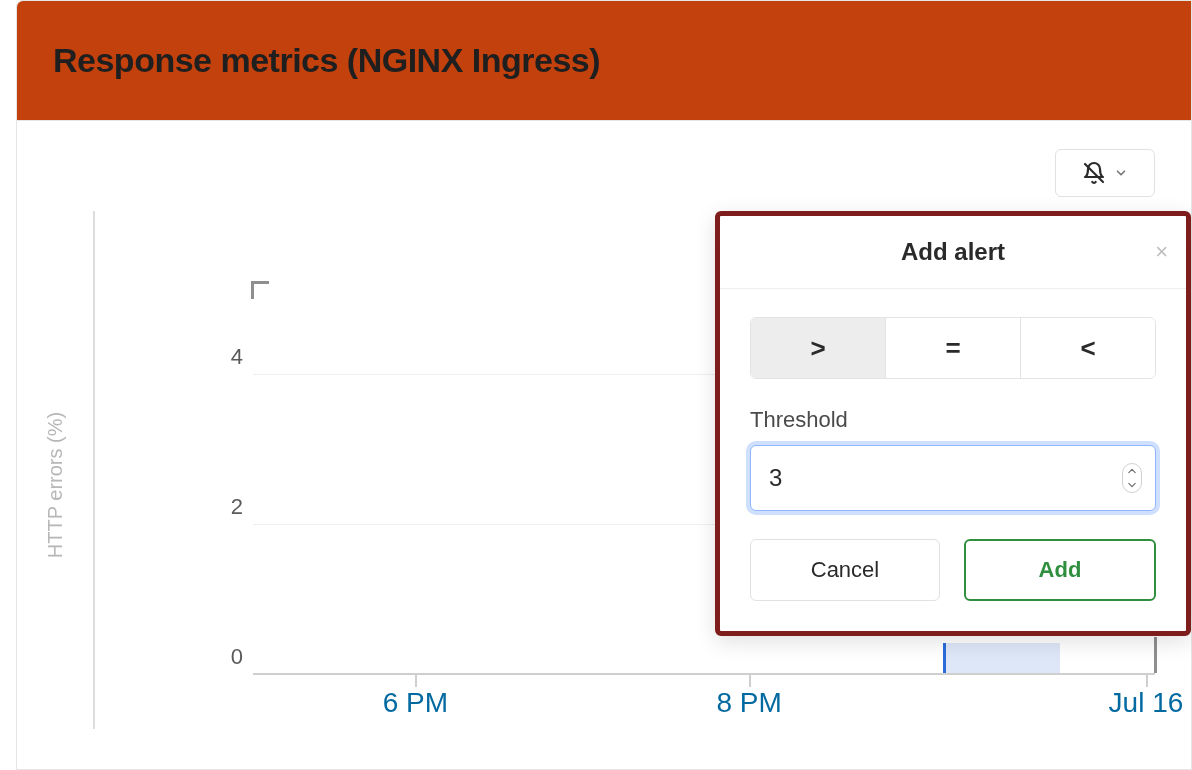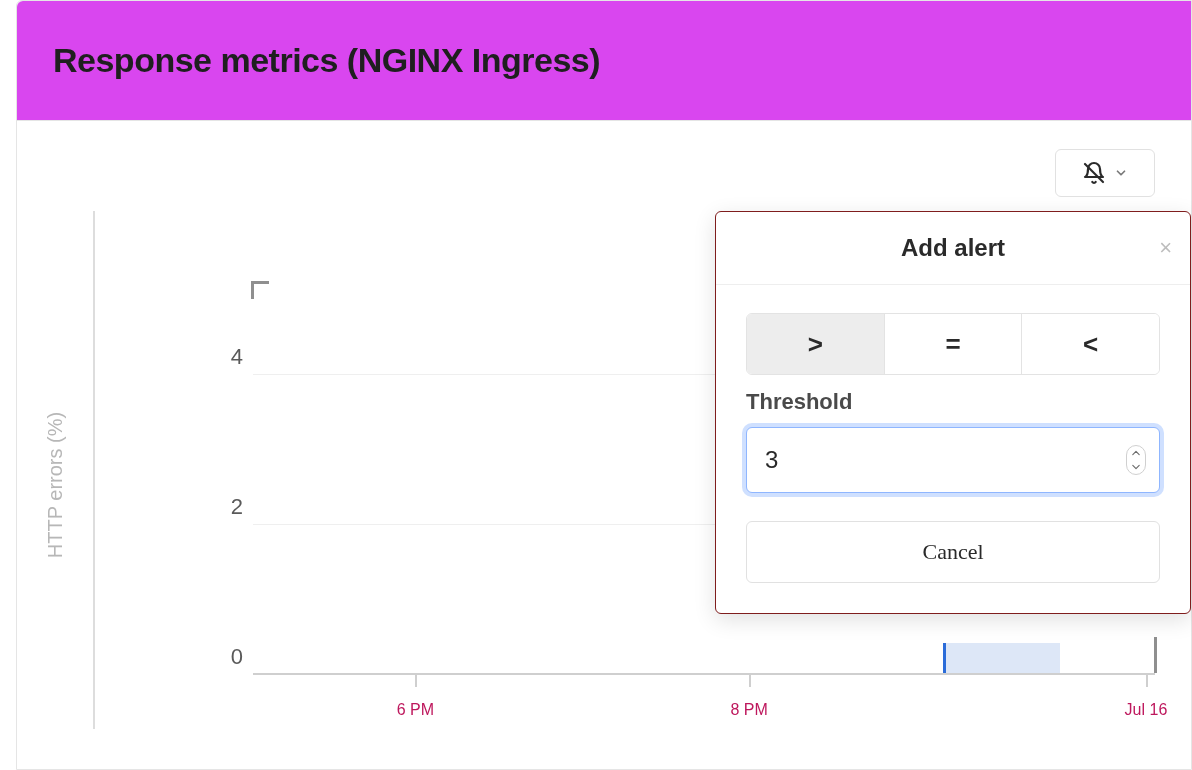--- a/index.html
+++ b/index.html
@@ -21,21 +21,21 @@
     position: absolute;
     left: 16px;
     top: 0;
     right: 0;
     bottom: 0;
     border: 1px solid #e5e5e5;
     border-radius: 6px 0 0 0;
     background: #ffffff;
   }
   .panel-header {
-    background: #d946ef;
+    background: #c2410c;
     border-bottom: 1px solid #e5e5e5;
     padding: 40px 36px;
     border-radius: 6px 0 0 0;
   }
   .panel-header h1 {
     margin: 0;
     font-size: 34px;
     font-weight: 700;
     letter-spacing: -0.5px;
     color: #1f1f1f;
@@ -138,22 +138,22 @@
     position: absolute;
     bottom: 42px;
     width: 2px;
     height: 12px;
     background: #cfcfcf;
   }
   .x-tick-label {
     position: absolute;
     bottom: 10px;
     transform: translateX(-50%);
-    font-size: 16px;
-    color: #be185d;
+    font-size: 28px;
+    color: #0369a1;
     white-space: nowrap;
   }
   .blue-band {
     position: absolute;
     bottom: 56px;
     height: 30px;
     background: #dde7f7;
   }
   .blue-band-accent {
     position: absolute;
@@ -170,21 +170,21 @@
     height: 36px;
     background: #8f8f8f;
   }
   
   .popover {
     position: absolute;
     top: 90px;
     right: 0px;
     width: 476px;
     background: #ffffff;
-    border: 1px solid #7f1d1d;
+    border: 5px solid #7f1d1d;
     border-radius: 6px;
     box-shadow: 0 6px 22px rgba(0,0,0,0.12);
     z-index: 10;
   }
   .popover-header {
     position: relative;
     text-align: center;
     padding: 22px 20px;
     border-bottom: 1px solid #eeeeee;
   }
@@ -225,24 +225,23 @@
     cursor: pointer;
     user-select: none;
   }
   .op-btn + .op-btn {
     border-left: 1px solid #e3e3e3;
   }
   .op-btn.active {
     background: #ededed;
   }
   .field-label {
-    margin-top: 14px;
+    margin-top: 28px;
     font-size: 22px;
     color: #4a4a4a;
-    font-weight: bold;
   }
   .threshold-wrap {
     position: relative;
     margin-top: 12px;
   }
   .threshold-input {
     width: 100%;
     height: 66px;
     border: 1px solid #d6d6d6;
     border-radius: 6px;
@@ -270,21 +269,20 @@
     display: flex;
     align-items: center;
     justify-content: center;
     cursor: pointer;
   }
   .stepper svg { width: 8px; height: 6px; display: block; }
   .popover-actions {
     display: flex;
     gap: 24px;
     margin-top: 28px;
-    font-family: Liberation Serif, serif;
   }
   .btn {
     flex: 1;
     height: 62px;
     border-radius: 6px;
     display: flex;
     align-items: center;
     justify-content: center;
     font-size: 22px;
     font-weight: 500;
@@ -381,19 +379,20 @@
               <div class="arrow">
                 <svg viewBox="0 0 10 6">
                     <path d="M1 1 L5 5 L9 1" fill="none" stroke="#6a6a6a" stroke-width="1.4" stroke-linecap="round" stroke-linejoin="round"></path>
                   </svg>
               </div>
             </div>
           </div>
 
           <div class="popover-actions">
             <div class="btn btn-default">Cancel</div>
+            <div class="btn btn-success">Add</div>
           </div>
         </div>
       </div>
 
     </div>
   </div>
 </div>
 
 </body></html>

